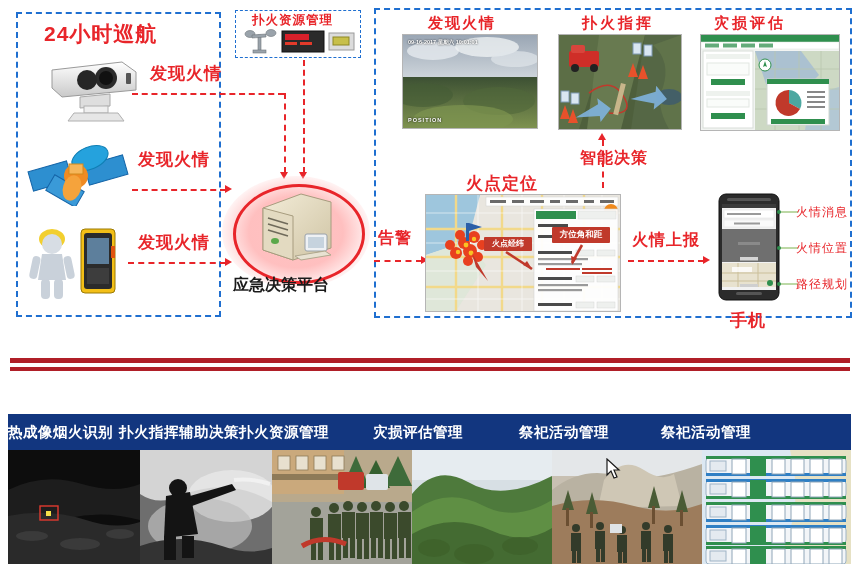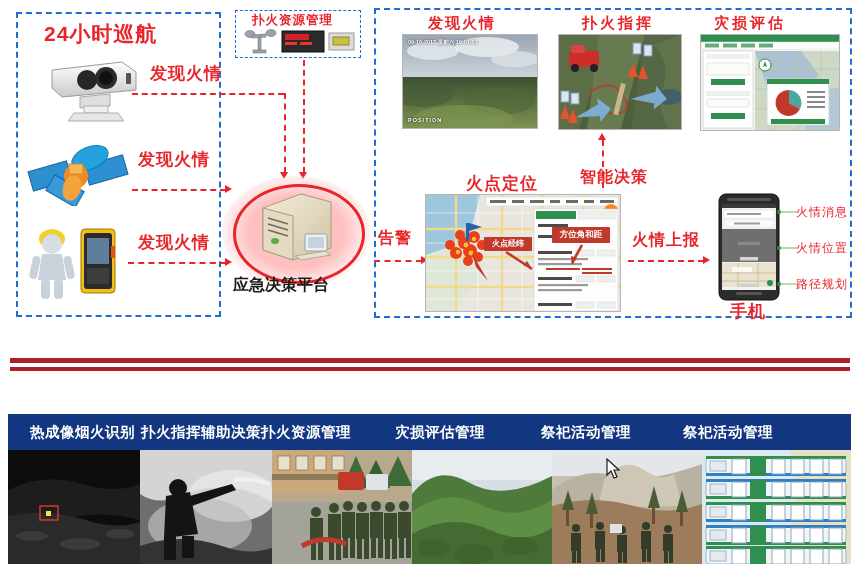--- a/index.html
+++ b/index.html
@@ -307,21 +307,21 @@
           <rect x="106" y="61" width="18" height="2"></rect>
         <rect x="106" y="66" width="18" height="2"></rect>
           <rect x="106" y="71" width="18" height="2"></rect>
       </g>
       <rect x="70" y="84" width="54" height="5" fill="#2f8f4e"></rect>
     </svg>
   </div>
 
   <div class="rarrow-v" style="left:602px;top:140px;height:48px;"></div>
   <div class="arrowhead-u" style="left:598px;top:133px;"></div>
-  <div class="red-title" style="left:580px;top:148px;font-size:16px;margin-top:19px;">智能决策</div>
+  <div class="red-title" style="left:580px;top:148px;font-size:16px;">智能决策</div>
 
   <div class="red-title" style="left:466px;top:172px;font-size:17px;">火点定位</div>
   <div class="pic bord" style="left:425px;top:194px;width:194px;height:116px;">
     <svg viewBox="0 0 194 116" width="194" height="116" preserveAspectRatio="none">
       <rect width="194" height="116" fill="#e9e6df"></rect>
       <path d="M0 0 L54 0 L42 46 L0 60 Z" fill="#9ec6dd"></path>
       <path d="M0 60 L42 46 L60 70 L30 116 L0 116 Z" fill="#dfe7d9"></path>
       <g stroke="#f2d98a" stroke-width="2.4" fill="none">
         <path d="M0 34 H194 M0 62 H194 M0 92 H194"></path>
         <path d="M30 0 V116 M76 0 V116 M116 0 V116 M158 0 V116"></path>
@@ -428,21 +428,21 @@
       <rect x="4" y="70" width="54" height="24" fill="#e8e2cf"></rect>
       <g stroke="#cbbf9a" stroke-width="1" fill="none">
           <path d="M4 80 H58 M4 88 H58 M20 70 V94 M40 70 V94"></path>
         </g>
       <rect x="14" y="74" width="20" height="5" fill="#ffffff" opacity=".8"></rect>
       <circle cx="52" cy="90" r="3" fill="#2f8f4e"></circle>
       <rect x="22" y="91" width="18" height="3" fill="#cfcfcf"></rect>
       <rect x="18" y="99" width="26" height="3" rx="1.5" fill="#555"></rect>
     </svg>
   </div>
-  <div class="red-title" style="left:730px;top:300px;font-size:17px;">手机</div>
+  <div class="red-title" style="left:730px;top:309px;font-size:17px;">手机</div>
 
   <div class="abs" style="left:776px;top:200px;width:24px;height:92px;">
     <svg viewBox="0 0 24 92" width="24" height="92">
       <g stroke="#8fbf6a" stroke-width="1.2" fill="none">
         <path d="M2 12 H22"></path>
           <path d="M2 48 H22"></path>
           <path d="M2 84 H22"></path>
       </g>
       <circle cx="3" cy="12" r="2" fill="#2f8f4e"></circle>
       <circle cx="3" cy="48" r="2" fill="#2f8f4e"></circle>
@@ -450,21 +450,21 @@
     </svg>
   </div>
   <div class="red-title red-sm" style="left:796px;top:204px;font-size:12px;font-weight:normal;">火情消息</div>
   <div class="red-title red-sm" style="left:796px;top:240px;font-size:12px;font-weight:normal;">火情位置</div>
   <div class="red-title red-sm" style="left:796px;top:276px;font-size:12px;font-weight:normal;">路径规划</div>
 
   <div class="rule-red" style="left:10px;top:358px;width:840px;height:5px;"></div>
   <div class="rule-red" style="left:10px;top:367px;width:840px;height:4px;"></div>
 
   <div class="navbar" style="left:8px;top:414px;width:843px;height:36px;">
-    <div class="nav-item" style="margin-left:22px;">热成像烟火识别</div>
+    <div class="nav-item" style="margin-left:0;">热成像烟火识别</div>
     <div class="nav-item" style="margin-left:6px;">扑火指挥辅助决策</div>
     <div class="nav-item" style="">扑火资源管理</div>
     <div class="nav-item" style="margin-left:44px;">灾损评估管理</div>
     <div class="nav-item" style="margin-left:56px;">祭祀活动管理</div>
     <div class="nav-item" style="margin-left:52px;">祭祀活动管理</div>
   </div>
 
   <div class="thumbstrip" style="left:8px;top:450px;width:843px;height:114px;">
 
     <div class="thumb" style="width:132px;height:114px;">

